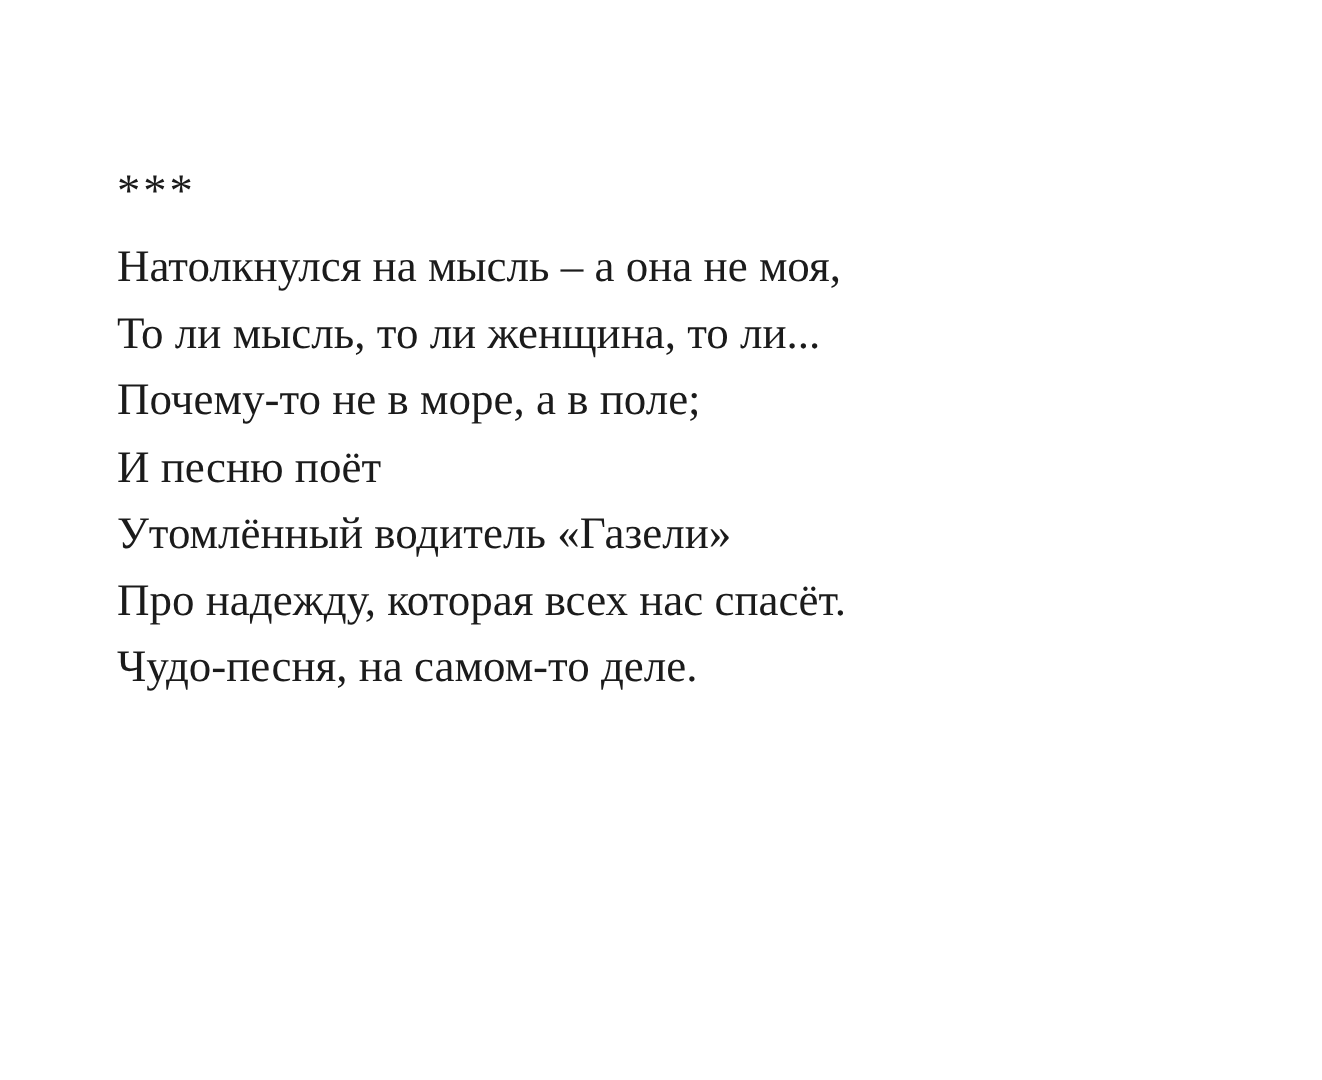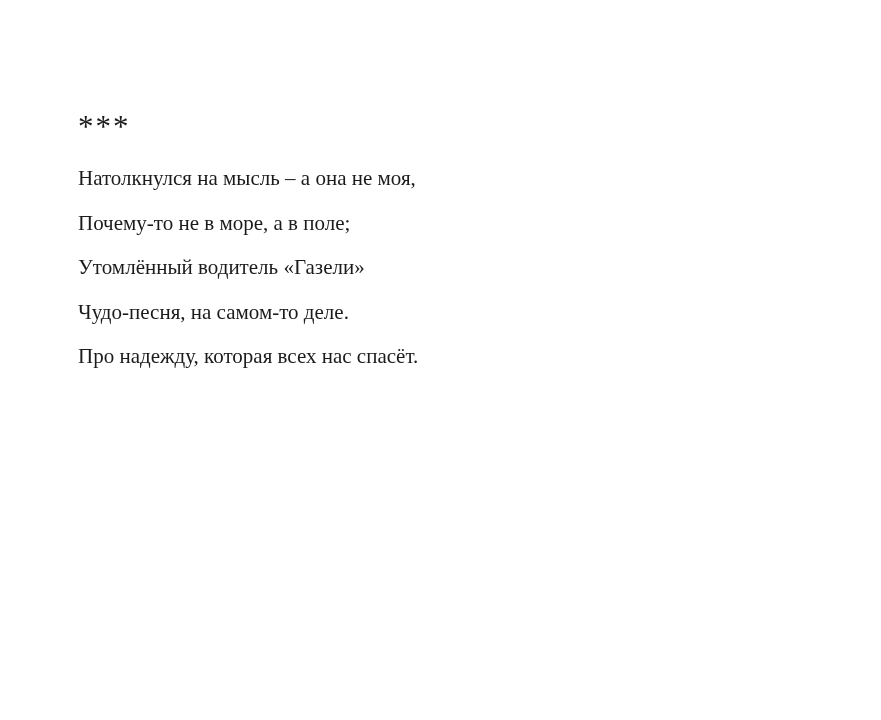--- a/index.html
+++ b/index.html
@@ -21,29 +21,31 @@
     color: #1b1b1b;
   }
   .poem-header {
     font-size: 31px;
     line-height: 30px;
     letter-spacing: 2px;
     margin-bottom: 14px;
     font-weight: 400;
   }
   .poem-line {
-    font-size: 21px;
+    font-size: 30px;
     line-height: 44.5px;
     white-space: nowrap;
     font-weight: 400;
   }
 </style>
 </head>
 <body>
 
 <div class="poem">
   <div class="poem-header">***</div>
   <div class="poem-line">Натолкнулся на мысль – а она не моя,</div>
+  <div class="poem-line">То ли мысль, то ли женщина, то ли...</div>
   <div class="poem-line">Почему-то не в море, а в поле;</div>
+  <div class="poem-line">И песню поёт</div>
   <div class="poem-line">Утомлённый водитель «Газели»</div>
+  <div class="poem-line">Про надежду, которая всех нас спасёт.</div>
   <div class="poem-line">Чудо-песня, на самом-то деле.</div>
-  <div class="poem-line">Про надежду, которая всех нас спасёт.</div>
 </div>
 
 </body></html>

